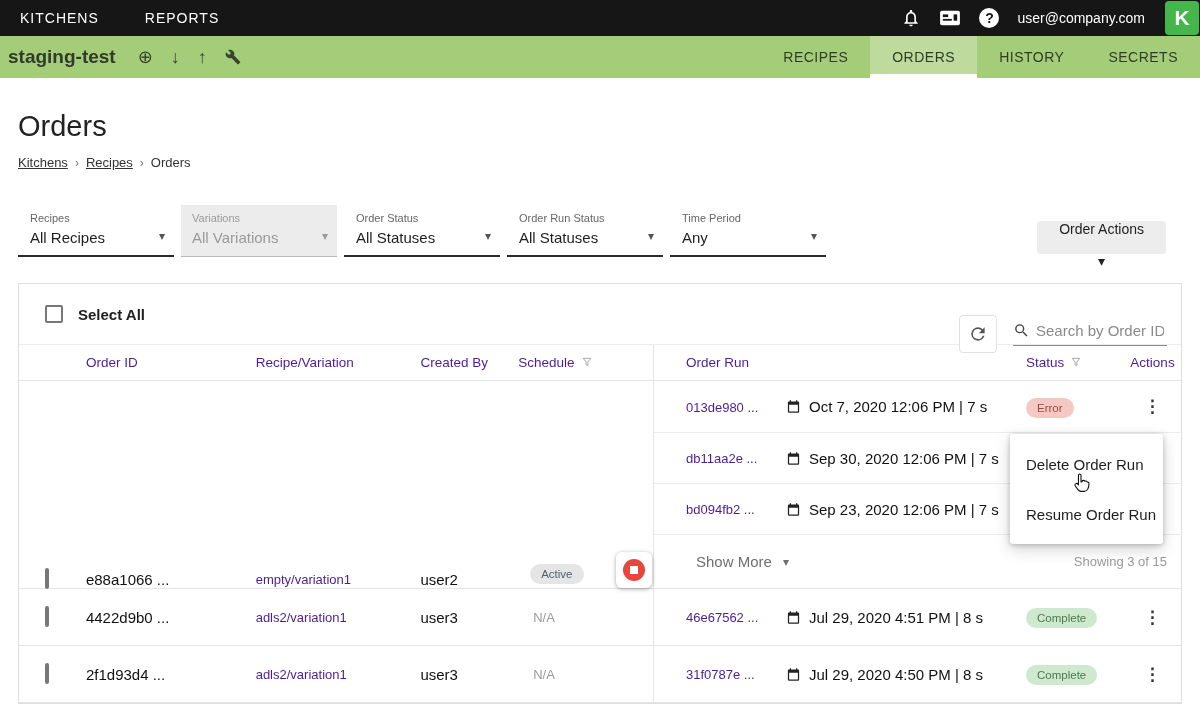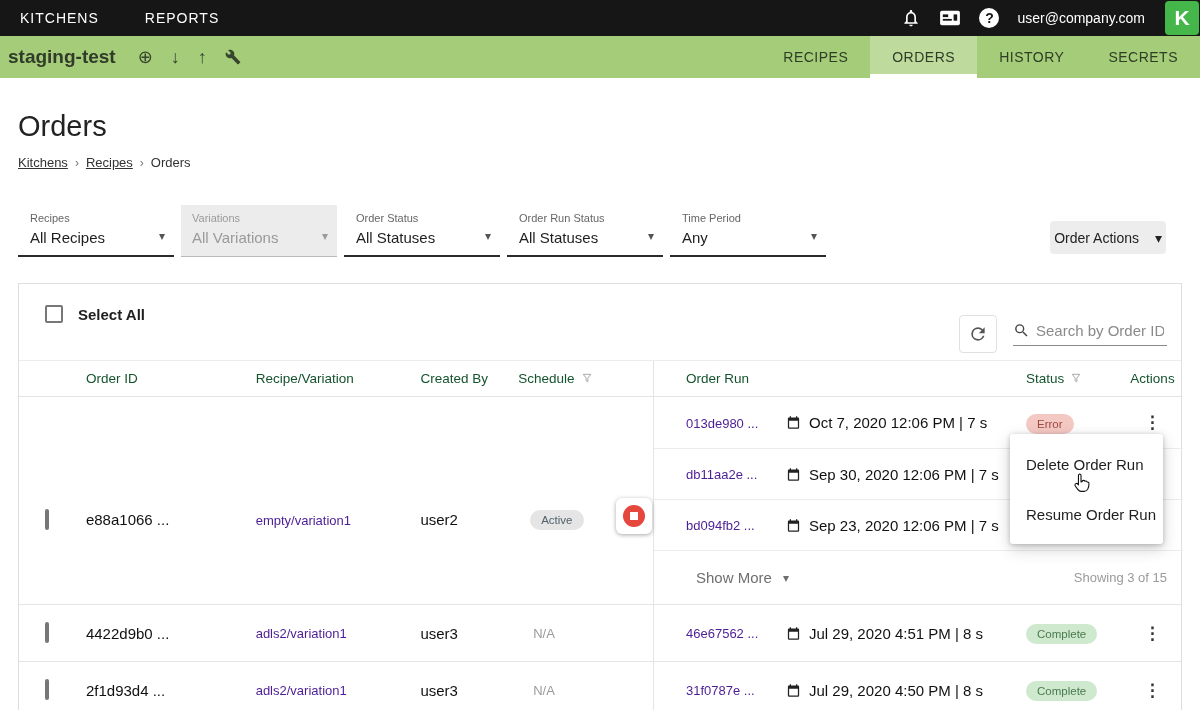--- a/index.html
+++ b/index.html
@@ -61,60 +61,60 @@
     padding: 7px 22px 0 12px; border-bottom: 2px solid #2b2b2b; background: #fff; cursor: pointer;
   }
   .filter .flabel { font-size: 11px; color: #666; margin-bottom: 5px; white-space: nowrap; }
   .filter .fvalue { font-size: 15px; color: #1e1e1e; white-space: nowrap; overflow: hidden; }
   .filter .caret { position: absolute; right: 9px; top: 24px; color: #555; font-size: 12px; }
   .filter.disabled { background: #ececec; border-bottom: 1px solid #b9b9b9; cursor: default; padding-left: 11px; }
   .filter.disabled .flabel, .filter.disabled .fvalue, .filter.disabled .caret { color: #9a9a9a; }
   .order-actions {
     margin-left: auto; margin-right: 16px; margin-top: 16px;
     background: #ededed; border: none; border-radius: 4px; height: 33px;
-    padding: 0 4px; font-size: 14px; color: #222; font-family: inherit;
-    display: flex; align-items: center; gap: 16px; cursor: pointer;
+    padding: 0 22px; font-size: 14px; color: #222; font-family: inherit;
+    display: flex; align-items: center; gap: 16px; cursor: pointer; flex-direction: column;
   }
 
   
   .card { margin-top: 26px; border: 1px solid #dedede; background: #fff; }
   .card-header { display: flex; height: 60px; padding: 0 14px 0 26px; }
   .select-all { display: flex; align-items: center; gap: 15px; font-weight: bold; font-size: 15px; color: #1e1e1e; }
   .checkbox { width: 18px; height: 18px; border: 2px solid #777; border-radius: 2px; background: #fff; cursor: pointer; flex: none; }
   .card-header-right { margin-left: auto; display: flex; align-items: center; gap: 16px; margin-top: 40px; }
   .refresh-btn {
     width: 38px; height: 38px; border: 1px solid #e0e0e0; border-radius: 4px; background: #fff;
     display: flex; align-items: center; justify-content: center; cursor: pointer;
   }
   .search { display: flex; align-items: center; gap: 6px; border-bottom: 1px solid #8a8a8a; padding-bottom: 6px; width: 154px; }
   .search input { border: none; outline: none; font-size: 15px; width: 128px; color: #333; font-family: inherit; background: transparent; }
   .search input::placeholder { color: #8a8a8a; }
 
   .col-header {
     display: flex; height: 37px; align-items: stretch;
     border-top: 1px solid #ececec; border-bottom: 1px solid #e3e3e3;
-    color: #14532d; font-size: 13.5px; margin-top: 16px;
+    color: #4c1d95; font-size: 13.5px;
   }
   .hd-left { display: flex; width: 635px; border-right: 1px solid #e3e3e3; align-items: center; }
   .hd-right { flex: 1; display: flex; align-items: center; padding-left: 32px; }
 
   .c-check { width: 67px; padding-left: 26px; }
   .c-orderid { width: 170px; }
   .c-recipe { width: 165px; }
   .c-created { width: 98px; }
   .c-schedule { width: 135px; display: flex; align-items: center; gap: 7px; padding-left: 0; }
   .c-runid { width: 100px; }
   .c-time { width: 240px; }
   .c-status { width: 96px; display: flex; align-items: center; gap: 7px; }
   .c-actions { width: 61px; text-align: center; }
 
   .order-row { display: flex; }
   .order-row + .order-row { border-top: 1px solid #e5e5e5; }
   .order-row:last-child { border-bottom: 1px solid #e5e5e5; }
-  .row-left { width: 635px; border-right: 1px solid #e5e5e5; display: flex; align-items: center; padding-top: 38px; }
+  .row-left { width: 635px; border-right: 1px solid #e5e5e5; display: flex; align-items: flex-end; padding-top: 38px; }
   .order-row.single .row-left { align-items: center; padding-top: 0; }
   .row-right { flex: 1; display: flex; flex-direction: column; }
 
   .order-id { font-size: 15px; color: #111; }
   .recipe-link, .run-id { font-size: 13px; color: #4c1d95; cursor: pointer; }
   .created-by { font-size: 15px; color: #111; }
   .sched-cell { display: flex; align-items: center; gap: 32px; padding-left: 12px; }
   .na { color: #9a9a9a; font-size: 13px; margin-left: 15px; }
 
   .badge { font-size: 11.5px; padding: 4px 11px; border-radius: 11px; white-space: nowrap; }

